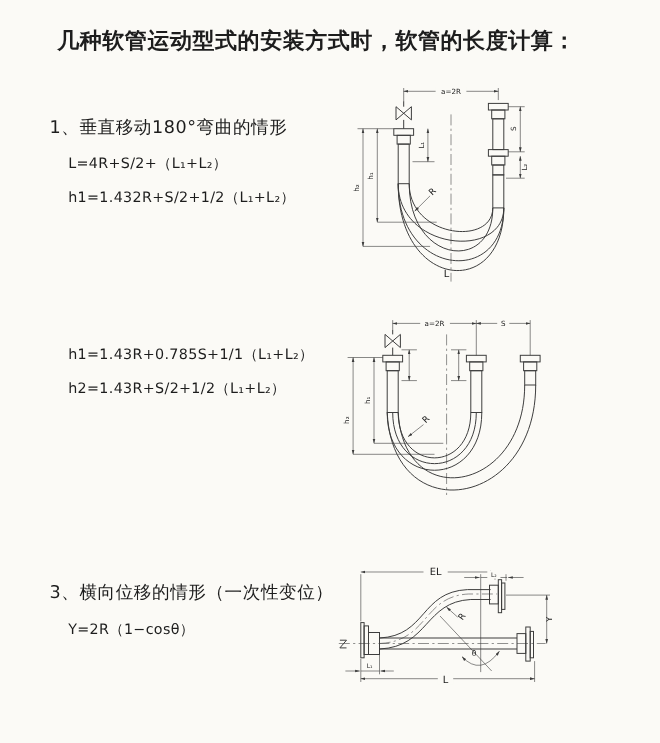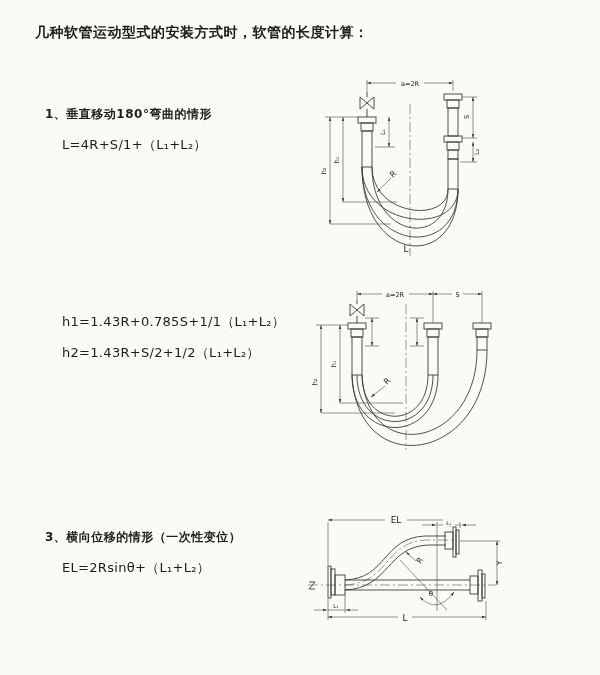--- a/index.html
+++ b/index.html
@@ -1,50 +1,51 @@
 <!DOCTYPE html>
 <html><head>
 <meta charset="utf-8">
 <style>
   html,body{margin:0;padding:0;}
   body{
     width:600px;height:675px;position:relative;overflow:hidden;
     background:#fbfaf6;color:#1d1d1d;
     font-family:"DejaVu Sans","Liberation Sans",sans-serif;
   }
-  .title{position:absolute;left:35px;top:24px;font-size:14px;font-weight:bold;letter-spacing:.5px;}
+  .title{position:absolute;left:52px;top:24px;font-size:20px;font-weight:bold;letter-spacing:.5px;}
   .sec{position:absolute;left:45px;width:270px;}
-  .hd{font-size:12px;font-weight:bold;letter-spacing:.5px;}
+  .hd{font-size:16px;font-weight:normal;letter-spacing:.5px;}
   .fm{font-size:13px;margin-left:17px;margin-top:13px;letter-spacing:.3px;white-space:nowrap;}
   svg.dia{position:absolute;}
   .dwg{stroke:#3c3c3c;stroke-width:.9;fill:none;}
   .dim{stroke:#3c3c3c;stroke-width:.55;fill:none;}
   .cl{stroke:#4a4a4a;stroke-width:.55;fill:none;stroke-dasharray:10 3 2 3;}
   .lbl{font-size:6.5px;fill:#222;}
   .lblb{font-size:9px;fill:#1a1a1a;}
   .bg{fill:#fbfaf6;}
 </style>
 </head>
 <body>
 
 <div class="title">几种软管运动型式的安装方式时，软管的长度计算：</div>
 
 <div class="sec" style="top:106px">
   <div class="hd">1、垂直移动180°弯曲的情形</div>
-  <div class="fm">L=4R+S/1+（L₁+L₂）</div>
+  <div class="fm">L=4R+S/2+（L₁+L₂）</div>
+  <div class="fm">h1=1.432R+S/2+1/2（L₁+L₂）</div>
 </div>
 
 <div class="sec" style="top:300px">
   <div class="fm">h1=1.43R+0.785S+1/1（L₁+L₂）</div>
   <div class="fm">h2=1.43R+S/2+1/2（L₁+L₂）</div>
 </div>
 
 <div class="sec" style="top:529px">
   <div class="hd">3、横向位移的情形（一次性变位）</div>
-  <div class="fm">EL=2Rsinθ+（L₁+L₂）</div>
+  <div class="fm">Y=2R（1−cosθ）</div>
 </div>
 
 <svg class="dia" style="left:305px;top:68px" width="290" height="190" viewBox="0 0 290 190">
   <defs>
     <pattern id="ha" width="3" height="3" patternUnits="userSpaceOnUse">
       <path d="M0,3 L3,0 M0,0 L3,3" stroke="#4a4a4a" stroke-width="0.45"></path>
     </pattern>
     <marker id="ar1" viewBox="0 0 10 7" refX="9.5" refY="3.5" markerWidth="8" markerHeight="5.6" orient="auto-start-reverse">
       <path d="M0,0.7 L10,3.5 L0,6.3 Z" fill="#3c3c3c"></path>
     </marker>

